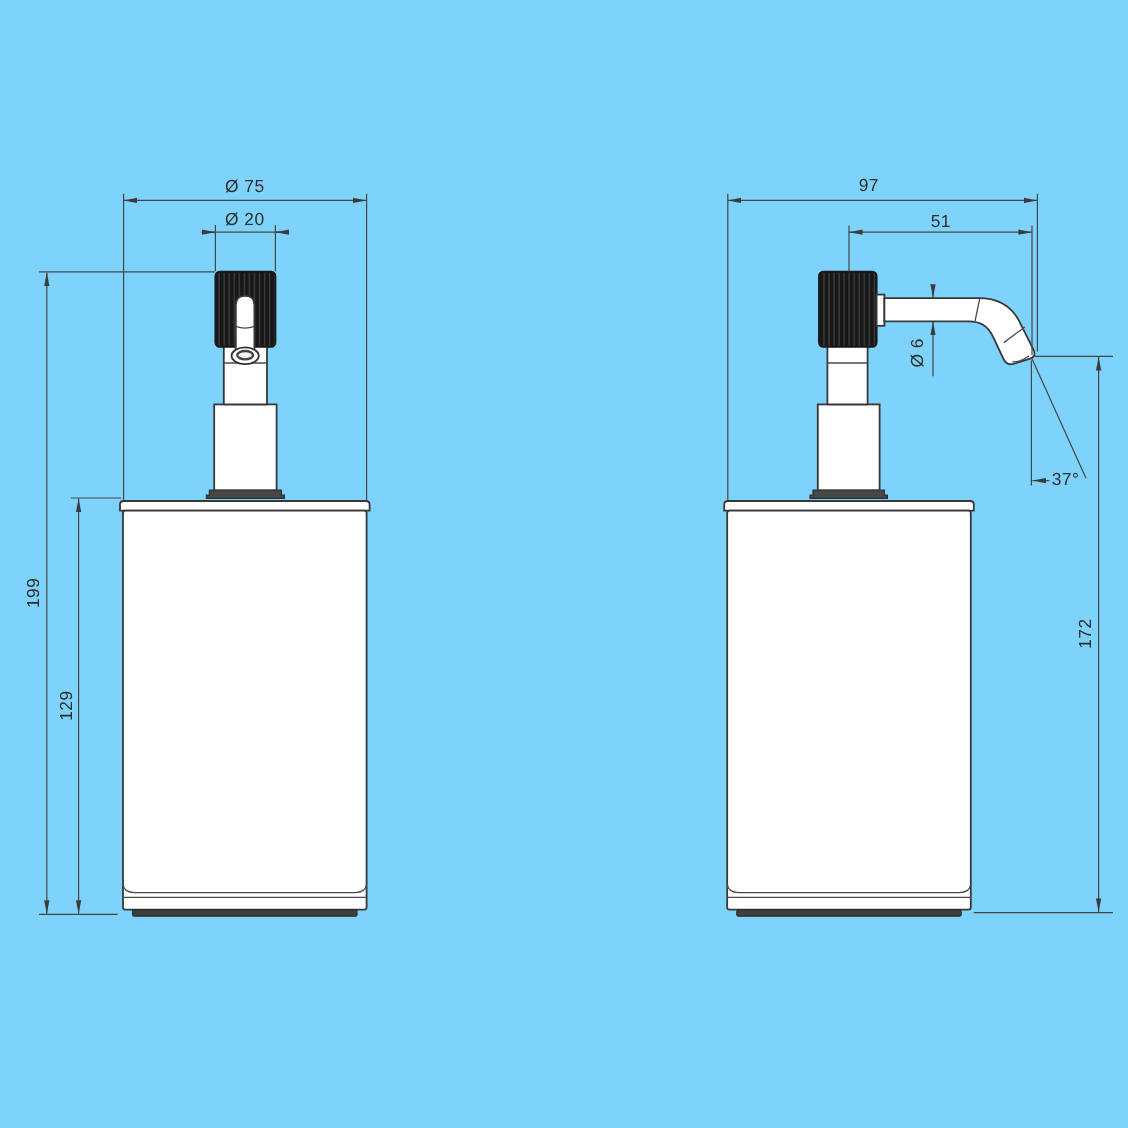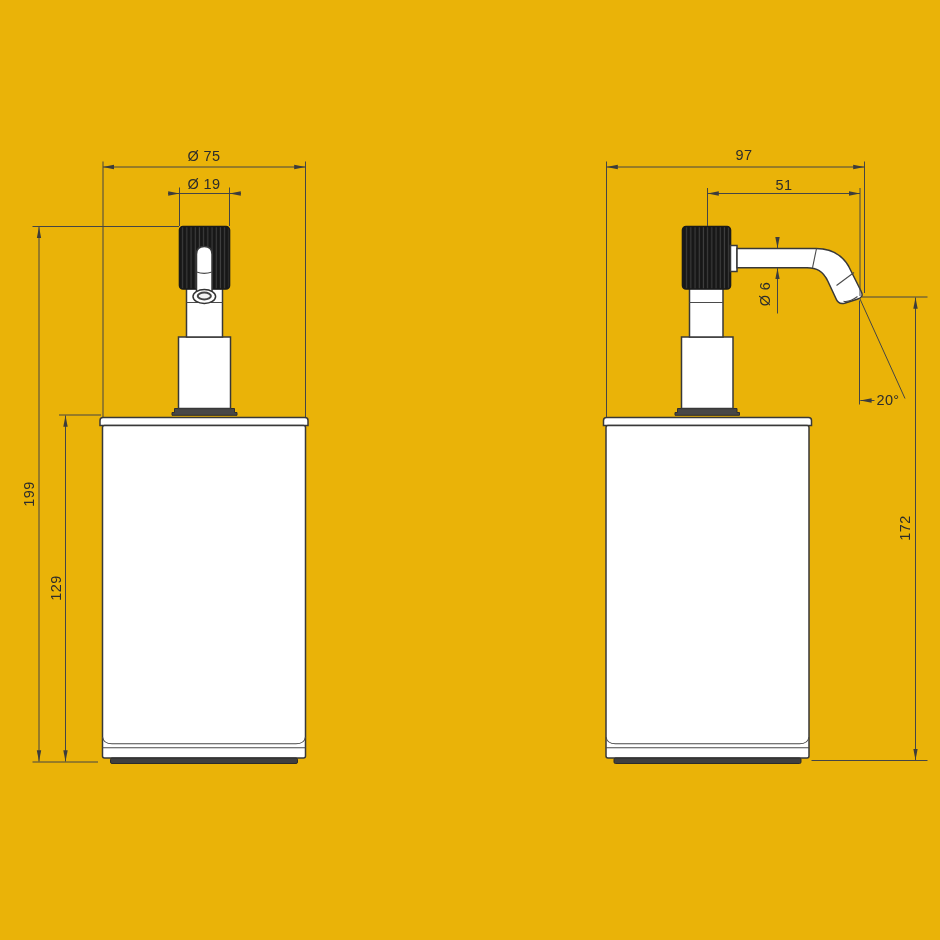--- a/index.html
+++ b/index.html
@@ -1,17 +1,17 @@
 <!DOCTYPE html>
 <html><head>
 <meta charset="utf-8">
 <style>
   html,body { margin:0; padding:0; background:#ffffff; }
   .canvas {
-    position:relative; width:940px; height:940px; background:#eab308;
+    position:relative; width:940px; height:940px; background:#7dd3fc;
     font-family:"Liberation Sans", sans-serif; overflow:hidden;
   }
   .canvas svg { position:absolute; left:0; top:0; }
   .dim-label {
     position:absolute; font-size:14.5px; color:#2c2c2c; white-space:nowrap;
     letter-spacing:0.4px; transform:translate(-50%,-50%); line-height:1;
   }
   .dim-label.vert { transform:translate(-50%,-50%) rotate(-90deg); }
   
   .dl   { stroke:#454545; stroke-width:1; fill:none; }
@@ -102,23 +102,23 @@
         <line x1="860" y1="299" x2="905" y2="398.5"></line>
         <line x1="874.5" y1="400.5" x2="860.3" y2="400.5" marker-end="url(#arr)"></line>
         <line x1="862" y1="297" x2="927.5" y2="297"></line>
         <line x1="811.5" y1="760.5" x2="927.5" y2="760.5"></line>
         <line x1="915.5" y1="297.5" x2="915.5" y2="760" marker-start="url(#arr)" marker-end="url(#arr)"></line>
       </g>
     </g>
   </svg>
 
   <div class="dim-label" style="left:204px; top:156px">Ø 75</div>
-  <div class="dim-label" style="left:204px; top:184px">Ø 19</div>
+  <div class="dim-label" style="left:204px; top:184px">Ø 20</div>
   <div class="dim-label vert" style="left:29px; top:494px">199</div>
   <div class="dim-label vert" style="left:56px; top:588px">129</div>
 
-  <div class="dim-label" style="left:744px; top:155px">97</div>
+  <div class="dim-label" style="left:724px; top:155px">97</div>
   <div class="dim-label" style="left:784px; top:185px">51</div>
   <div class="dim-label vert" style="left:765px; top:294px">Ø 6</div>
-  <div class="dim-label" style="left:888px; top:400px">20°</div>
+  <div class="dim-label" style="left:888px; top:400px">37°</div>
   <div class="dim-label vert" style="left:905px; top:528px">172</div>
 
 </div>
 
 </body></html>

